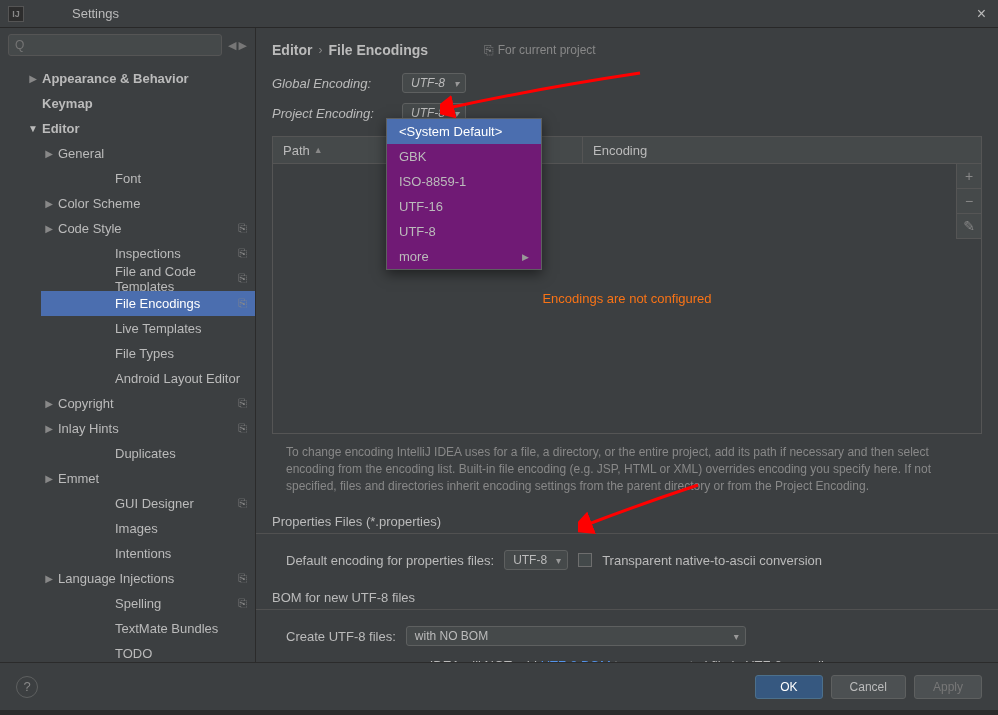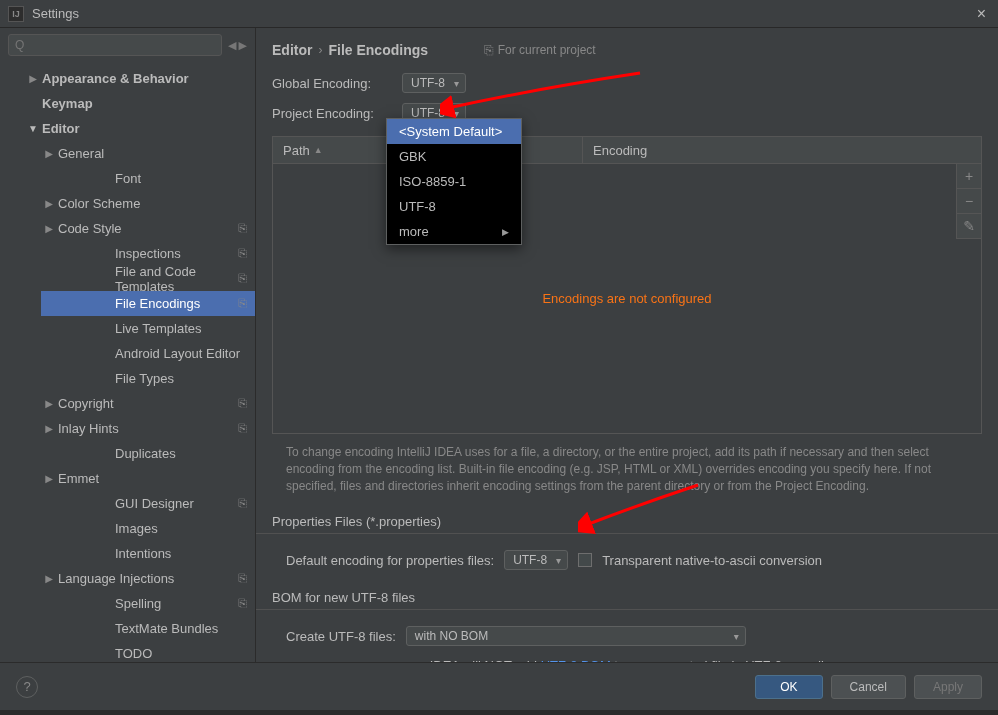--- a/index.html
+++ b/index.html
@@ -1,18 +1,18 @@
 <!DOCTYPE html>
 <html><head>
 <meta charset="utf-8">
 <style>
 * { margin: 0; padding: 0; box-sizing: border-box; font-family: -apple-system, "Segoe UI", sans-serif; }
 body { background: #2b2b2b; color: #bbb; font-size: 13px; width: 998px; height: 715px; overflow: hidden; position: relative; }
 
-.titlebar { height: 28px; background: #3c3f41; display: flex; align-items: center; padding: 0 8px; border-bottom: 1px solid #282828; }
+.titlebar { height: 28px; background: #3c3f41; display: flex; align-items: center; padding: 0 8px; border-bottom: 1px solid #282828; gap: 40px; }
 .titlebar .logo { width: 16px; height: 16px; background: #2d2d2d; border: 1px solid #555; margin-right: 8px; display: flex; align-items: center; justify-content: center; font-size: 9px; color: #888; font-weight: bold; }
 .titlebar .title { flex: 1; color: #bbb; font-size: 13px; }
 .titlebar .close { color: #bbb; font-size: 16px; cursor: pointer; padding: 0 4px; }
 
 .main { display: flex; height: 634px; background: #3c3f41; }
 
 .sidebar { width: 256px; background: #3c3f41; border-right: 1px solid #2b2b2b; display: flex; flex-direction: column; }
 .search-wrap { padding: 6px 8px; display: flex; align-items: center; gap: 6px; }
 .search-wrap input { flex: 1; background: #45494a; border: 1px solid #555; color: #bbb; padding: 3px 6px; font-size: 12px; border-radius: 3px; }
 .search-wrap .arrows { display: flex; gap: 2px; }
@@ -30,37 +30,37 @@
 .indent-2 { padding-left: 42px; }
 .indent-3 { padding-left: 58px; margin-left: 41px; }
 
 .content { flex: 1; background: #3c3f41; display: flex; flex-direction: column; padding: 0; overflow: hidden; }
 .breadcrumb { padding: 14px 16px 10px; display: flex; align-items: center; gap: 6px; }
 .breadcrumb .bc { color: #bbb; font-weight: bold; font-size: 14px; }
 .breadcrumb .sep { color: #888; font-size: 12px; }
 .breadcrumb .proj { color: #888; font-size: 12px; margin-left: 50px; display: flex; align-items: center; gap: 4px; }
 .breadcrumb .proj::before { content: "⎘"; }
 
-.form-row { display: flex; align-items: center; padding: 5px 16px; gap: 10px; }
+.form-row { display: flex; align-items: center; padding: 5px 16px; gap: 10px; font-style: italic; }
 .form-row .lbl { width: 120px; color: #bbb; }
 .dropdown { background: #45494a; border: 1px solid #5e6060; color: #bbb; padding: 2px 20px 2px 8px; font-size: 12px; border-radius: 3px; position: relative; min-width: 60px; display: inline-flex; align-items: center; }
 .dropdown::after { content: "▾"; position: absolute; right: 6px; color: #999; font-size: 10px; }
 
 .table-area { margin: 8px 16px 0; position: relative; }
 .table-header { display: flex; background: #45494a; border: 1px solid #555; height: 28px; }
 .table-header .col { padding: 5px 10px; color: #bbb; display: flex; align-items: center; gap: 4px; }
 .table-header .col1 { width: 310px; border-right: 1px solid #555; }
 .table-header .col2 { flex: 1; }
 .table-header .sort { font-size: 9px; color: #888; }
 .table-body { height: 270px; background: #3c3f41; border: 1px solid #555; border-top: none; display: flex; align-items: center; justify-content: center; position: relative; }
 .table-body .empty { color: #f97316; }
 .side-buttons { position: absolute; right: -1px; top: 0; display: flex; flex-direction: column; gap: 0; }
 .side-buttons div { width: 26px; height: 26px; background: #45494a; border: 1px solid #555; display: flex; align-items: center; justify-content: center; color: #888; cursor: pointer; margin-top: -1px; font-size: 14px; }
 
-.popup { position: absolute; left: 386px; top: 118px; background: #000000; border: 1px solid #5e6060; box-shadow: 0 4px 12px rgba(0,0,0,0.5); z-index: 100; width: 136px; }
+.popup { position: absolute; left: 386px; top: 118px; background: #701a75; border: 1px solid #5e6060; box-shadow: 0 4px 12px rgba(0,0,0,0.5); z-index: 100; width: 156px; }
 .popup-item { padding: 5px 12px; color: #bbb; cursor: pointer; display: flex; align-items: center; }
 .popup-item.hl { background: #4b6eaf; color: #fff; }
 .popup-item .more-arrow { margin-left: auto; font-size: 9px; color: #999; }
 
 .help-text { padding: 10px 20px 6px 30px; color: #888; font-size: 12px; line-height: 1.4; }
 
 .section-title { padding: 14px 16px 4px; color: #bbb; border-bottom: 1px solid #515151; margin-bottom: 10px; font-size: 13px; }
 
 .prop-row { display: flex; align-items: center; padding: 6px 16px 6px 30px; gap: 10px; }
 .checkbox { width: 14px; height: 14px; border: 1px solid #6e6e6e; background: #43494a; display: inline-block; }
@@ -142,25 +142,25 @@
           <span class="chev"></span>
           <span class="label">File Encodings</span>
           <span class="copy-icon">⎘</span>
         </div>
         <div class="tree-item indent-3">
           <span class="chev"></span>
           <span class="label">Live Templates</span>
         </div>
         <div class="tree-item indent-3">
           <span class="chev"></span>
+          <span class="label">File Types</span>
+        </div>
+        <div class="tree-item indent-3">
+          <span class="chev"></span>
           <span class="label">Android Layout Editor</span>
-        </div>
-        <div class="tree-item indent-3">
-          <span class="chev"></span>
-          <span class="label">File Types</span>
         </div>
         <div class="tree-item indent-2">
           <span class="chev">▶</span>
           <span class="label">Copyright</span>
           <span class="copy-icon">⎘</span>
         </div>
         <div class="tree-item indent-2">
           <span class="chev">▶</span>
           <span class="label">Inlay Hints</span>
           <span class="copy-icon">⎘</span>
@@ -276,20 +276,21 @@
   <div class="spacer"></div>
   <button class="primary">OK</button>
   <button>Cancel</button>
   <button class="disabled">Apply</button>
 </div>
 
 <div class="popup" id="popup">
     <div class="popup-item hl">&lt;System Default&gt;</div>
     <div class="popup-item">GBK</div>
     <div class="popup-item">ISO-8859-1</div>
+    <div class="popup-item">UTF-16</div>
     <div class="popup-item">UTF-8</div>
     <div class="popup-item">more<span class="more-arrow">▶</span></div>
   </div>
 
 <svg class="arrow1" width="210" height="55">
     <defs>
       <marker id="ah1" markerWidth="8" markerHeight="8" refX="2" refY="4" orient="auto">
         <polygon points="0 0, 8 4, 0 8" fill="#ff0000"></polygon>
       </marker>
     </defs>

